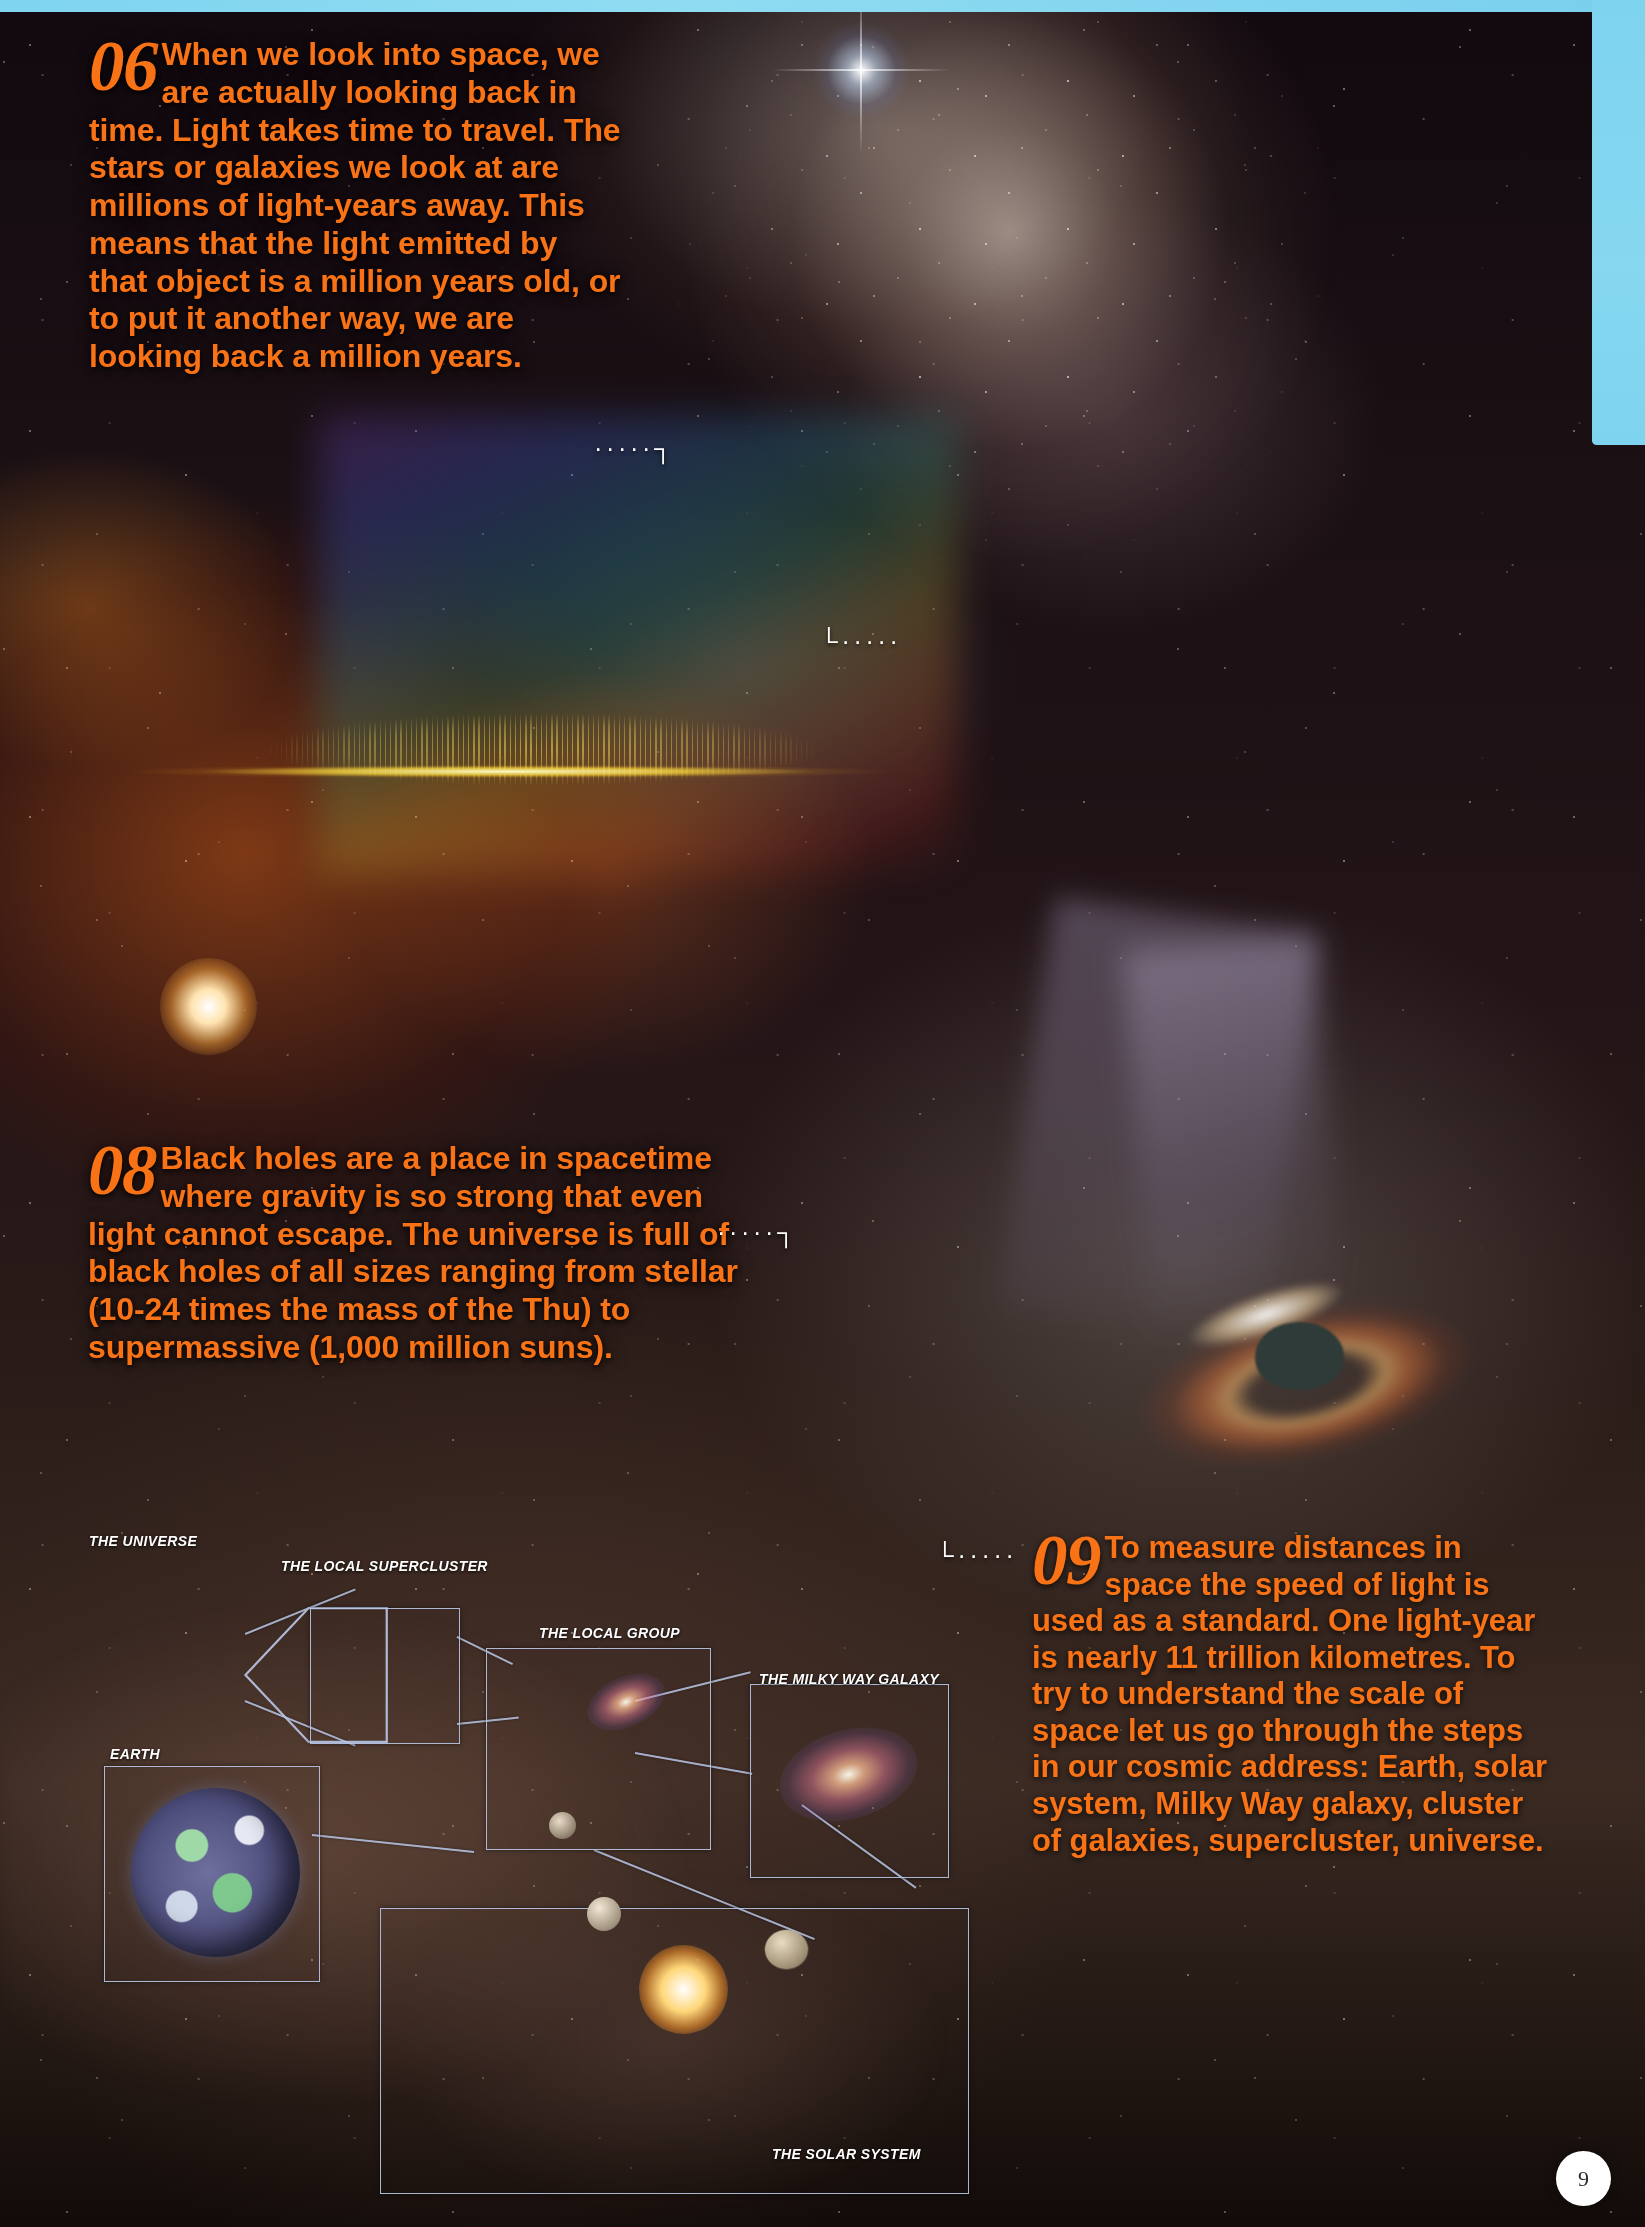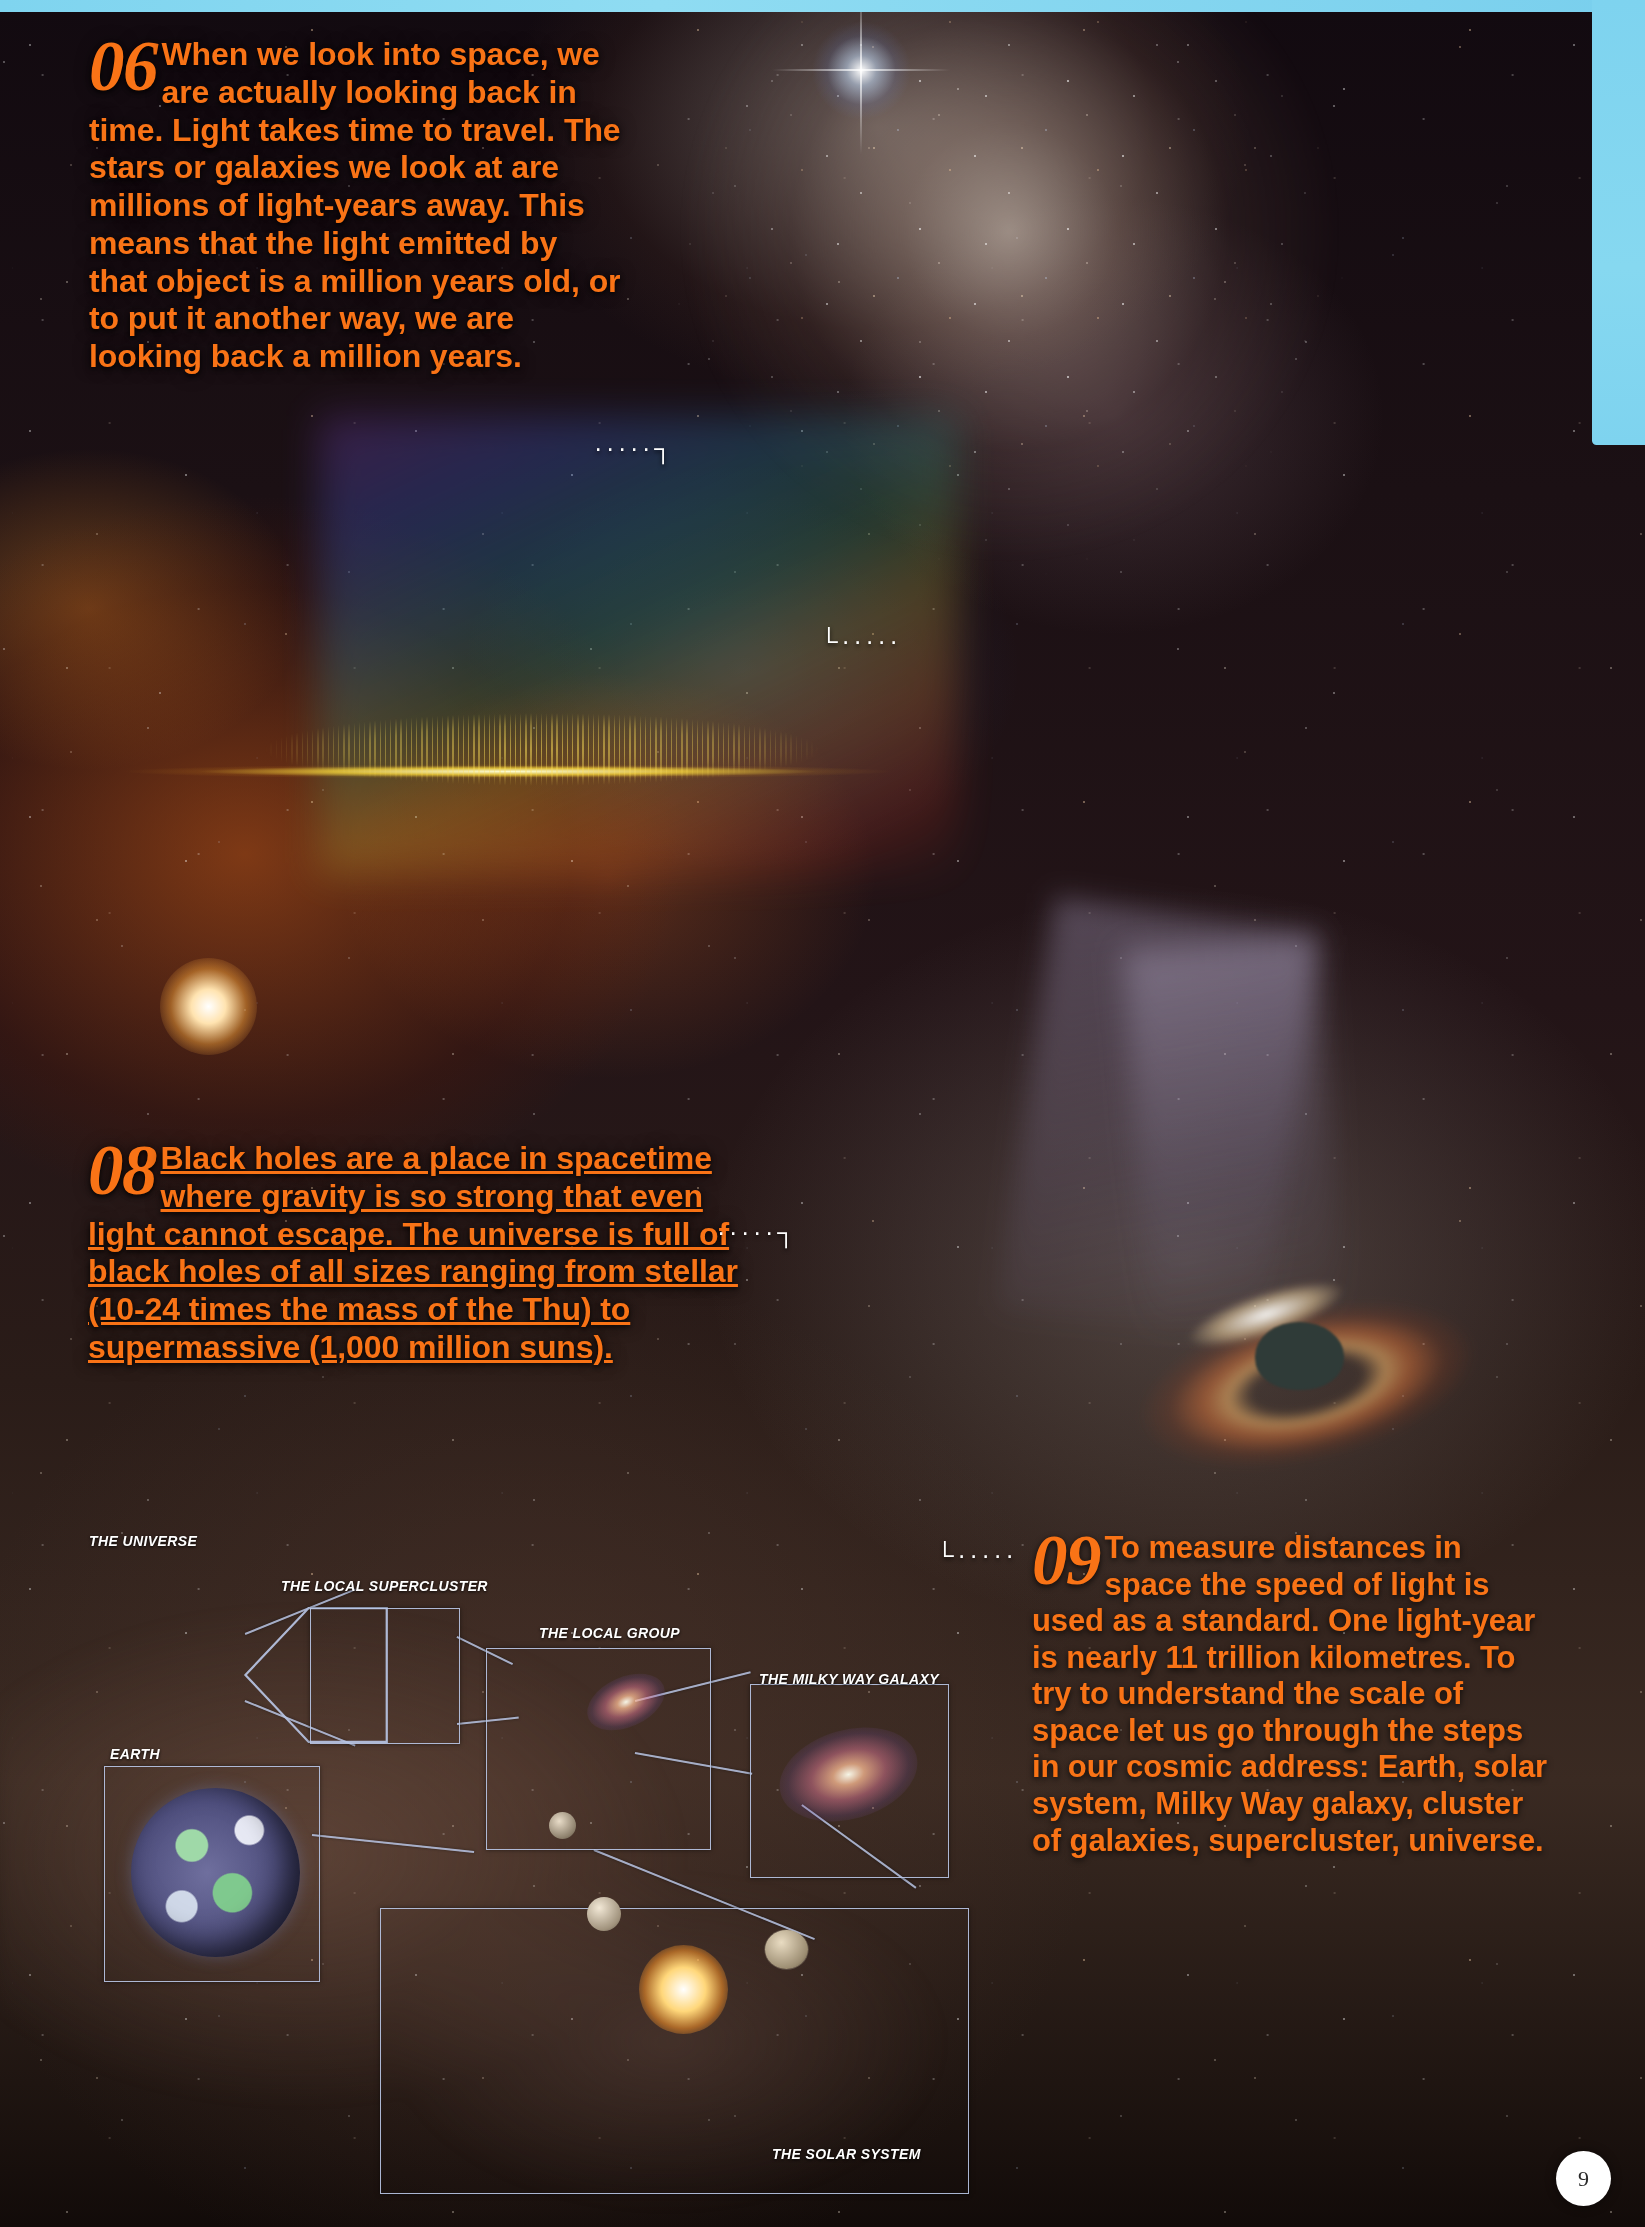--- a/index.html
+++ b/index.html
@@ -257,21 +257,21 @@
     font-size: 32px;
     letter-spacing: -0.1px;
   }
 
   #fact-06 { left: 89px; top: 36px; width: 535px; }
   #fact-06 .num { font-size: 71px; line-height: 56px; margin-top: 1.5px; }
 
   #fact-07 { left: 943px; top: 622px; width: 639px; text-align: left; }
   #fact-07 .num { font-size: 71px; line-height: 56px; margin-top: 1.5px; }
 
-  #fact-08 { left: 88px; top: 1140px; width: 668px; text-decoration: underline; }
+  #fact-08 { left: 88px; top: 1140px; width: 668px; }
   #fact-08 .num { font-size: 71px; line-height: 56px; margin-top: 1.5px; }
 
   #fact-09 { left: 1032px; top: 1530px; width: 520px; }
   #fact-09 .num { font-size: 71px; line-height: 56px; margin-top: 1.5px; }
   #fact-09 p { font-size: 31px; text-shadow: 0 1.5px 6px rgba(0,0,0,.8); }
 
   
   .pointer {
     position: absolute;
     color: #fff;
@@ -395,21 +395,21 @@
   <div class="connector" style="left:594px; top:1849px; width:238px; transform:rotate(22deg);"></div>
   <div class="connector" style="left:802px; top:1804px; width:141px; transform:rotate(36deg);"></div>
 
   <div class="dbox" style="left:245px; top:1593px; width:0; height:0; border:none;"></div>
   <svg style="position:absolute; left:238px; top:1582px; width:238px; height:186px;" viewBox="0 0 320 250">
     <polygon points="10,125 95,35 200,35 200,215 95,215" fill="none" stroke="rgba(183,196,228,0.92)" stroke-width="3"></polygon>
   </svg>
   <div class="dlabel" style="left:89px; top:1533px;">THE UNIVERSE</div>
 
   <div class="dbox" style="left:310px; top:1608px; width:148px; height:134px;"></div>
-  <div class="dlabel" style="left:281px; top:1558px;margin-top:20px;">THE LOCAL SUPERCLUSTER</div>
+  <div class="dlabel" style="left:281px; top:1558px;">THE LOCAL SUPERCLUSTER</div>
 
   <div class="dbox" style="left:486px; top:1648px; width:223px; height:200px;"></div>
   <div class="dlabel" style="left:539px; top:1625px;">THE LOCAL GROUP</div>
   <div class="galaxy" style="left:585px; top:1677px; width:82px; height:50px; transform:rotate(-24deg);"></div>
   <div class="planet" style="left:549px; top:1812px; width:27px; height:27px; background:radial-gradient(circle at 38% 34%, #e8dcc8, #8c7f6b 70%, #4a4238 100%);"></div>
 
   <div class="dbox" style="left:750px; top:1684px; width:197px; height:192px;"></div>
   <div class="dlabel" style="left:759px; top:1671px;">THE MILKY WAY GALAXY</div>
   <div class="galaxy" style="left:778px; top:1730px; width:141px; height:89px; transform:rotate(-16deg);"></div>
 

